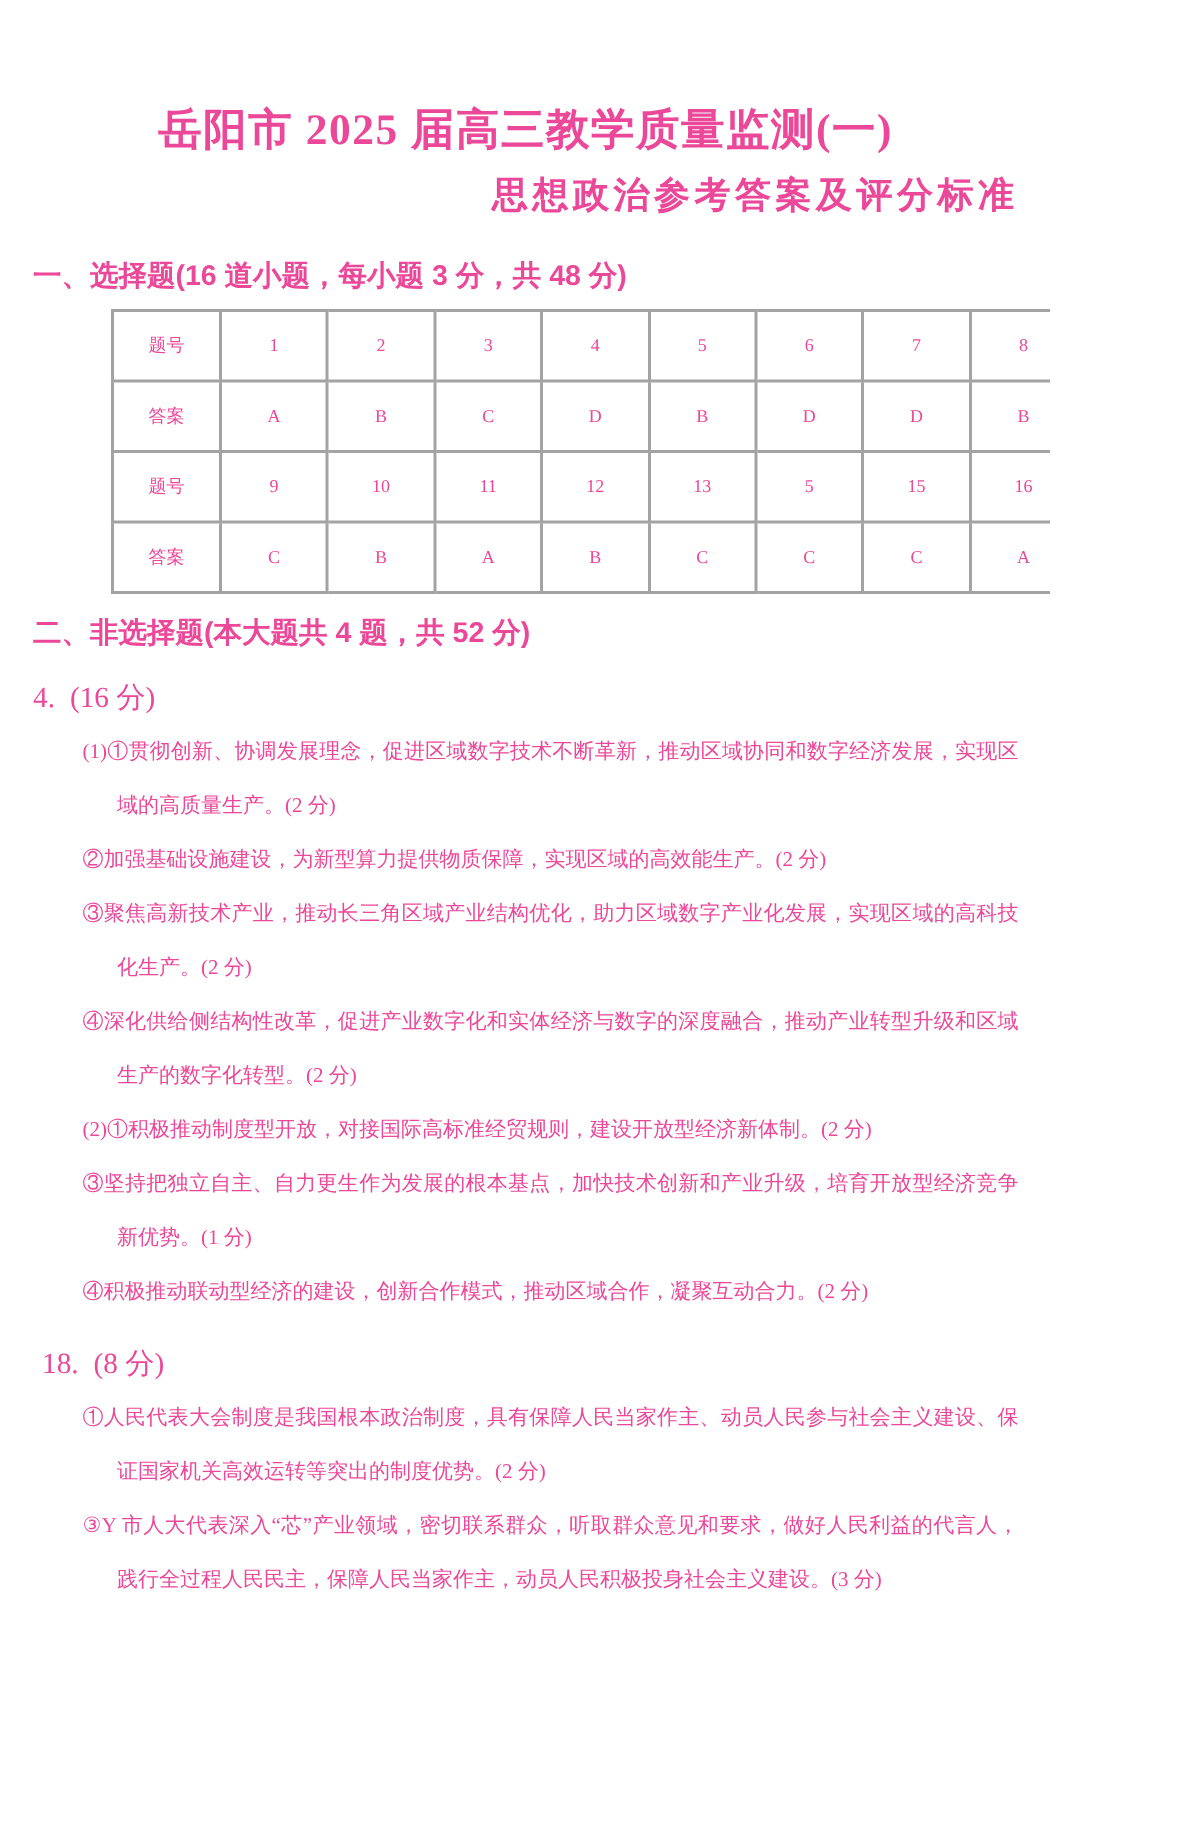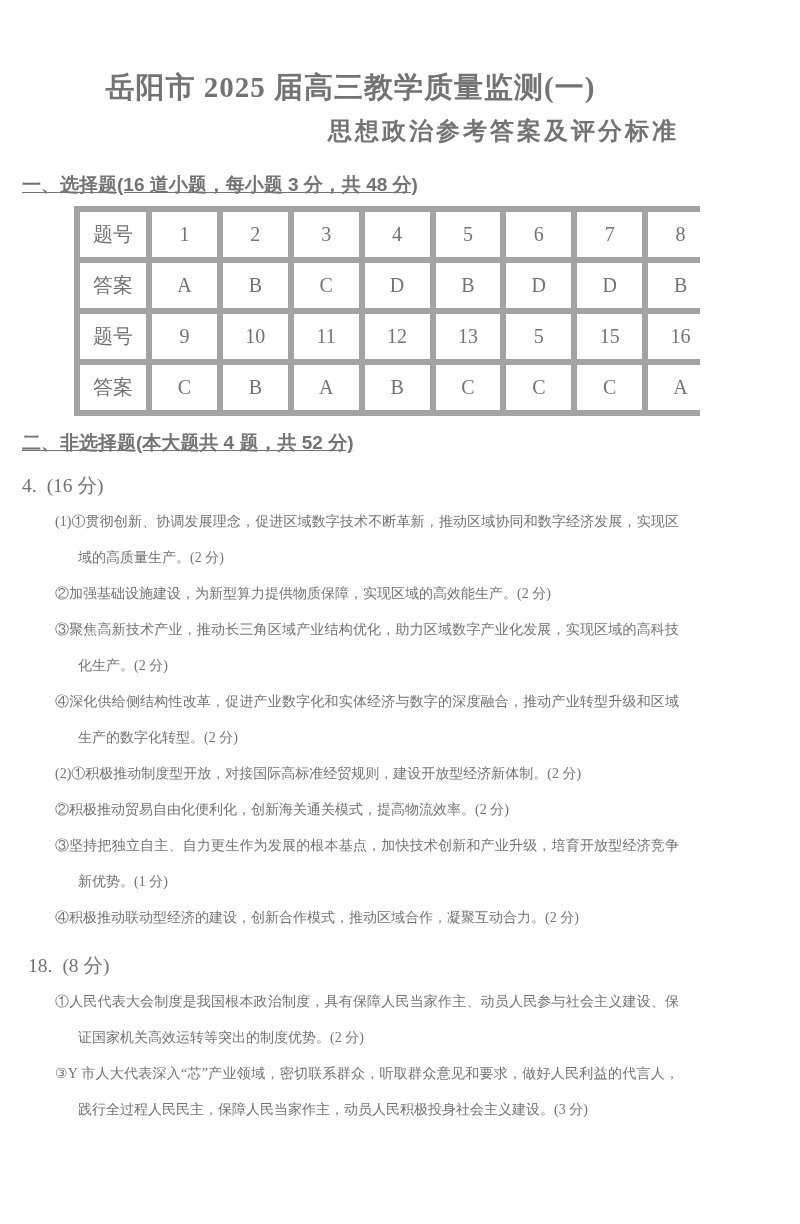--- a/index.html
+++ b/index.html
@@ -3,21 +3,21 @@
 <meta charset="utf-8">
 <style>
   html, body { margin: 0; padding: 0; background: #ffffff; }
   .page {
     position: relative;
     width: 700px;
     height: 1224px;
     box-sizing: border-box;
     padding: 0 21px 0 22px;
     background: #ffffff;
-    color: #737373;
+    color: #ec4899;
     font-family: "Liberation Serif", "DejaVu Serif", serif;
     overflow: hidden;
   }
   .doc-title {
     margin-top: 70px;
     text-align: center;
     font-size: 29px;
     line-height: 34px;
     font-weight: bold;
     letter-spacing: 1px;
@@ -28,38 +28,37 @@
     font-size: 24px;
     line-height: 30px;
     font-weight: bold;
     letter-spacing: 3px;
   }
   .sec-heading {
     font-family: "Liberation Sans", "DejaVu Sans", sans-serif;
     font-weight: bold;
     font-size: 19px;
     line-height: 26px;
-    text-decoration: underline;
   }
   .sec1-heading { margin-top: 26px; }
   .sec2-heading { margin-top: 14px; }
   table.answer-table {
     border-collapse: collapse;
     table-layout: fixed;
     margin-top: 8px;
     margin-left: 52px;
     width: 645px;
     border: 2px solid #111111;
   }
   table.answer-table td {
-    border: 6px solid #a3a3a3;
+    border: 2px solid #a3a3a3;
     height: 37px;
     text-align: center;
     vertical-align: middle;
-    font-size: 20px;
+    font-size: 12px;
     padding: 4px;
   }
   td.row-header { font-size: 18px; }
   .answers { font-size: 19px; line-height: 36px; }
   .q-heading {
     margin-top: 12px;
     font-size: 19.5px;
     line-height: 36px;
   }
   .q-heading.q18 { margin-left: 6px; }
@@ -148,21 +147,20 @@
   <div class="answers">
 
     <div class="q-heading">
       <span>4.</span><span class="q-score">(16 分)</span>
     </div>
     <p class="ans">(1)①贯彻创新、协调发展理念，促进区域数字技术不断革新，推动区域协同和数字经济发展，实现区域的高质量生产。(2 分)</p>
     <p class="ans">②加强基础设施建设，为新型算力提供物质保障，实现区域的高效能生产。(2 分)</p>
     <p class="ans">③聚焦高新技术产业，推动长三角区域产业结构优化，助力区域数字产业化发展，实现区域的高科技化生产。(2 分)</p>
     <p class="ans">④深化供给侧结构性改革，促进产业数字化和实体经济与数字的深度融合，推动产业转型升级和区域生产的数字化转型。(2 分)</p>
     <p class="ans">(2)①积极推动制度型开放，对接国际高标准经贸规则，建设开放型经济新体制。(2 分)</p>
-    <p class="ans">②积极推动贸易自由化便利化，创新海关通关模式，提高物流效率。(2 分)</p>
     <p class="ans">③坚持把独立自主、自力更生作为发展的根本基点，加快技术创新和产业升级，培育开放型经济竞争新优势。(1 分)</p>
     <p class="ans">④积极推动联动型经济的建设，创新合作模式，推动区域合作，凝聚互动合力。(2 分)</p>
 
     <div class="q-heading q18">
       <span>18.</span><span class="q-score">(8 分)</span>
     </div>
     <p class="ans">①人民代表大会制度是我国根本政治制度，具有保障人民当家作主、动员人民参与社会主义建设、保证国家机关高效运转等突出的制度优势。(2 分)</p>
     <p class="ans">③Y 市人大代表深入“芯”产业领域，密切联系群众，听取群众意见和要求，做好人民利益的代言人，践行全过程人民民主，保障人民当家作主，动员人民积极投身社会主义建设。(3 分)</p>
 
   </div>

